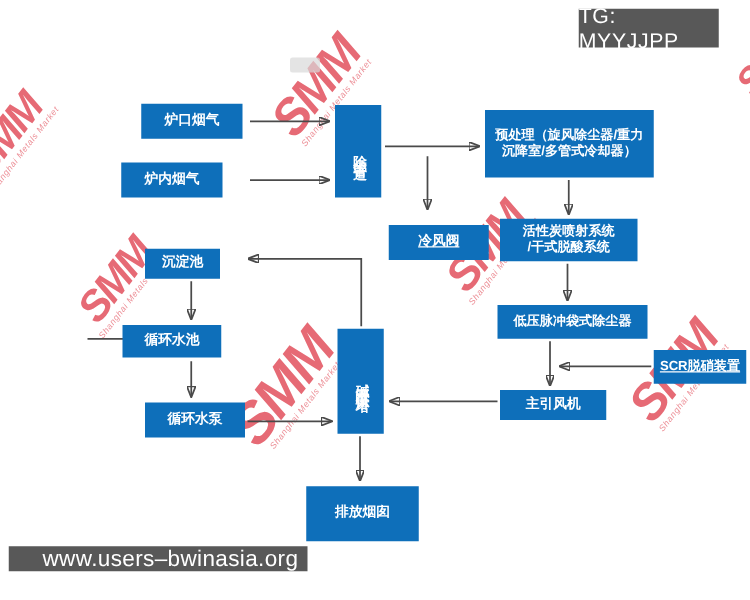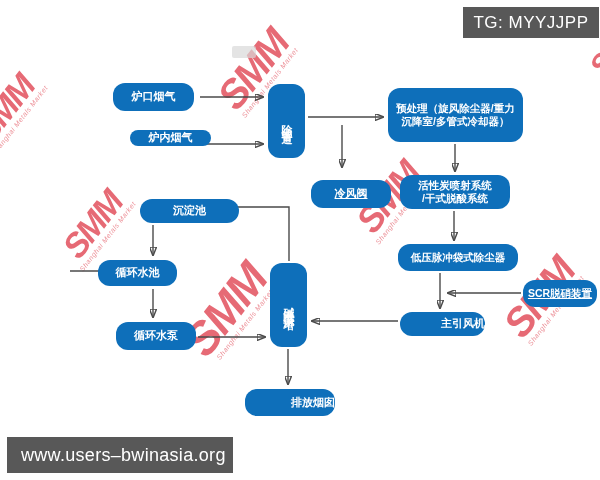--- a/index.html
+++ b/index.html
@@ -13,37 +13,37 @@
     transform:rotate(-52deg);
     display:flex;flex-direction:column;align-items:center;
     color:#e04653;pointer-events:none;
   }
   .wm-text{font-weight:800;font-style:italic;letter-spacing:-2px;line-height:.9;}
   .wm-sub{font-size:7px;font-style:italic;opacity:.75;letter-spacing:.5px;white-space:nowrap;}
   .smudge{position:absolute;z-index:1;background:#d9d9d9;border-radius:2px;opacity:.7;}
   
   .node{
     position:absolute;z-index:2;background:#0e6fba;color:#fff;
-    border-radius:12px;box-sizing:border-box;
+    border-radius:0;box-sizing:border-box;
     display:flex;align-items:center;justify-content:center;
     font-weight:bold;font-size:11px;text-align:center;line-height:1.25;
   }
   .node.small{font-size:10.5px;}
   .node.two-line{flex-direction:column;font-size:10.5px;padding:2px 3px;}
   .node.vertical span{writing-mode:vertical-rl;text-orientation:upright;letter-spacing:3px;line-height:1;}
   
   .arrows{position:absolute;left:0;top:0;z-index:2;pointer-events:none;}
   .arrows line,.arrows path{stroke:#4a4a4a;stroke-width:1.4;fill:none;}
   
   .overlay{
     position:absolute;z-index:3;background:#585858;color:#fff;
     display:flex;align-items:center;
   }
-  .tg{left:463px;top:7px;width:136px;height:31px;justify-content:center;font-size:17px;letter-spacing:.5px;}
-  .url{left:7px;top:437px;width:212px;height:36px;padding-left:14px;font-size:18px;letter-spacing:.3px;}
+  .tg{left:463px;top:7px;width:112px;height:31px;justify-content:center;font-size:17px;letter-spacing:.5px;}
+  .url{left:7px;top:437px;width:212px;height:20px;padding-left:27px;font-size:18px;letter-spacing:.3px;}
 </style>
 </head>
 <body>
 
 <div class="canvas">
 
   <div class="wm" style="left:212px;top:50px;font-size:40px;">
     <span class="wm-text">SMM</span>
     <span class="wm-sub">Shanghai Metals Market</span>
   </div>
@@ -92,21 +92,21 @@
     <line x1="288" y1="349" x2="288" y2="384" marker-end="url(#ah)"></line>
     <path d="M289,261 L289,207 L199,207" marker-end="url(#ah)"></path>
     <line x1="153" y1="225" x2="153" y2="255" marker-end="url(#ah)"></line>
     <line x1="70" y1="271" x2="110" y2="271" marker-end="url(#ah)"></line>
     <line x1="153" y1="289" x2="153" y2="317" marker-end="url(#ah)"></line>
   </svg>
 
   <div class="node" style="left:113px;top:83px;width:81px;height:28px;">
     <span>炉口烟气</span>
   </div>
-  <div class="node" style="left:130px;top:130px;width:81px;height:16px;">
+  <div class="node" style="left:97px;top:130px;width:81px;height:28px;">
     <span>炉内烟气</span>
   </div>
   <div class="node vertical" style="left:268px;top:84px;width:37px;height:74px;">
     <span>除尘管道</span>
   </div>
   <div class="node two-line" style="left:388px;top:88px;width:135px;height:54px;">
     <span>预处理（旋风除尘器/重力</span>
     <span>沉降室/多管式冷却器）</span>
   </div>
   <div class="node" style="left:311px;top:180px;width:80px;height:28px;text-decoration:underline;">
@@ -115,36 +115,36 @@
   <div class="node two-line" style="left:400px;top:175px;width:110px;height:34px;">
     <span>活性炭喷射系统</span>
     <span>/干式脱酸系统</span>
   </div>
   <div class="node small" style="left:398px;top:244px;width:120px;height:27px;">
     <span>低压脉冲袋式除尘器</span>
   </div>
   <div class="node small" style="left:523px;top:280px;width:74px;height:27px;text-decoration:underline;">
     <span>SCR脱硝装置</span>
   </div>
-  <div class="node" style="left:400px;top:312px;width:85px;height:24px;justify-content:flex-end;">
+  <div class="node" style="left:400px;top:312px;width:85px;height:24px;">
     <span>主引风机</span>
   </div>
-  <div class="node" style="left:116px;top:199px;width:99px;height:24px;margin-left:24px;">
+  <div class="node" style="left:116px;top:199px;width:60px;height:24px;">
     <span>沉淀池</span>
   </div>
   <div class="node" style="left:98px;top:260px;width:79px;height:26px;">
     <span>循环水池</span>
   </div>
   <div class="node" style="left:116px;top:322px;width:80px;height:28px;">
     <span>循环水泵</span>
   </div>
   <div class="node vertical" style="left:270px;top:263px;width:37px;height:84px;">
     <span>碱液喷淋塔</span>
   </div>
-  <div class="node" style="left:245px;top:389px;width:90px;height:27px;justify-content:flex-end;">
+  <div class="node" style="left:245px;top:389px;width:90px;height:44px;">
     <span>排放烟囱</span>
   </div>
 
   <div class="overlay tg">
     <span>TG: MYYJJPP</span>
   </div>
   <div class="overlay url">
     <span>www.users–bwinasia.org</span>
   </div>
 

